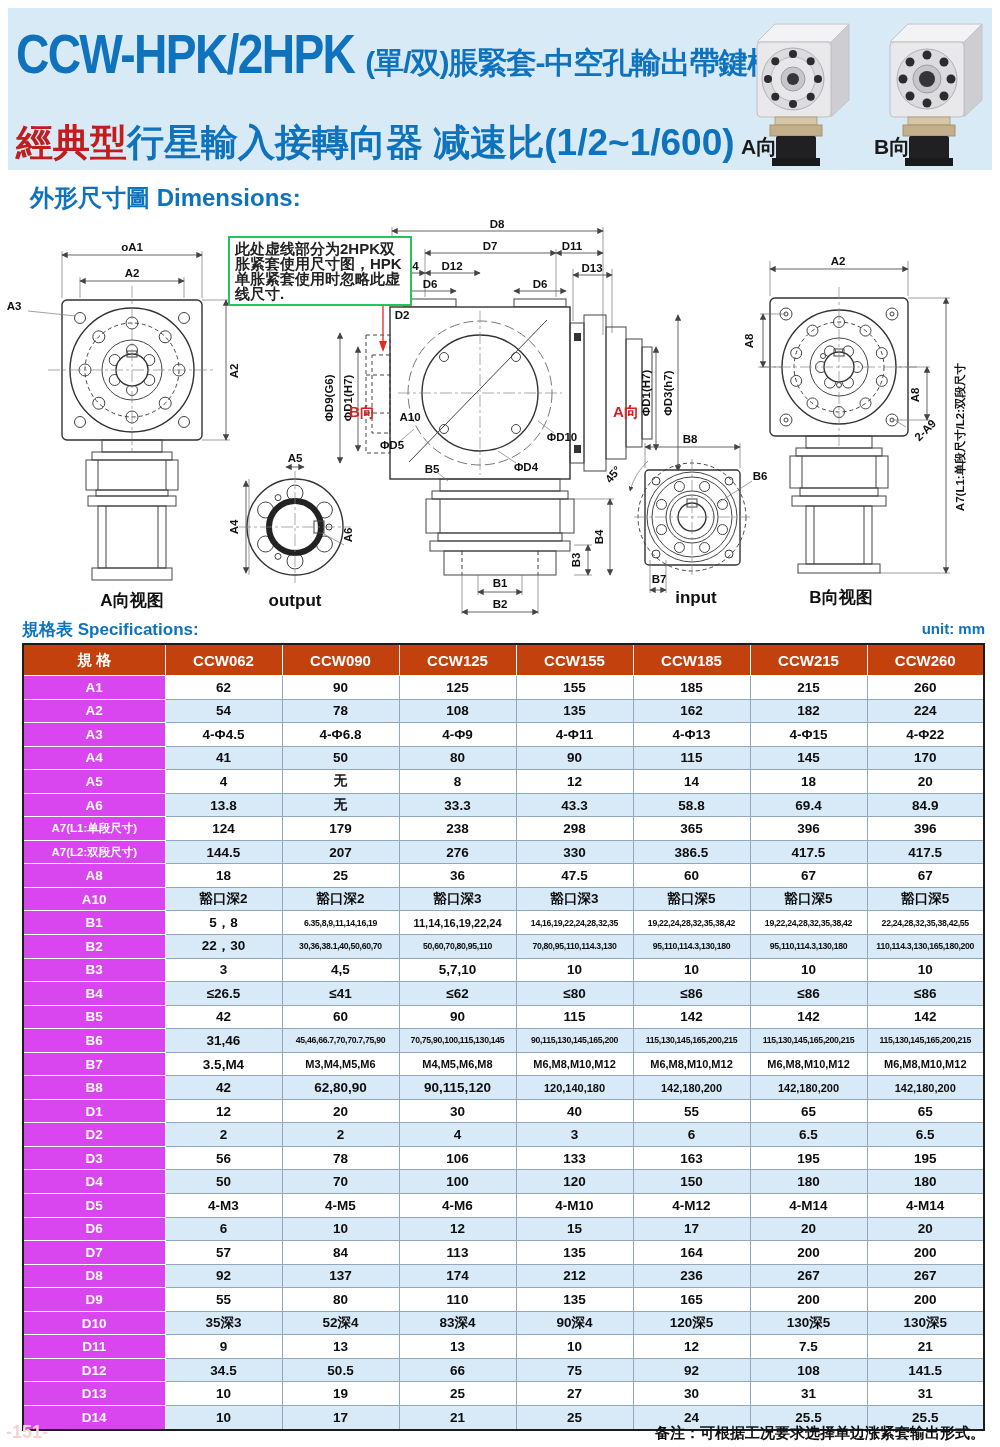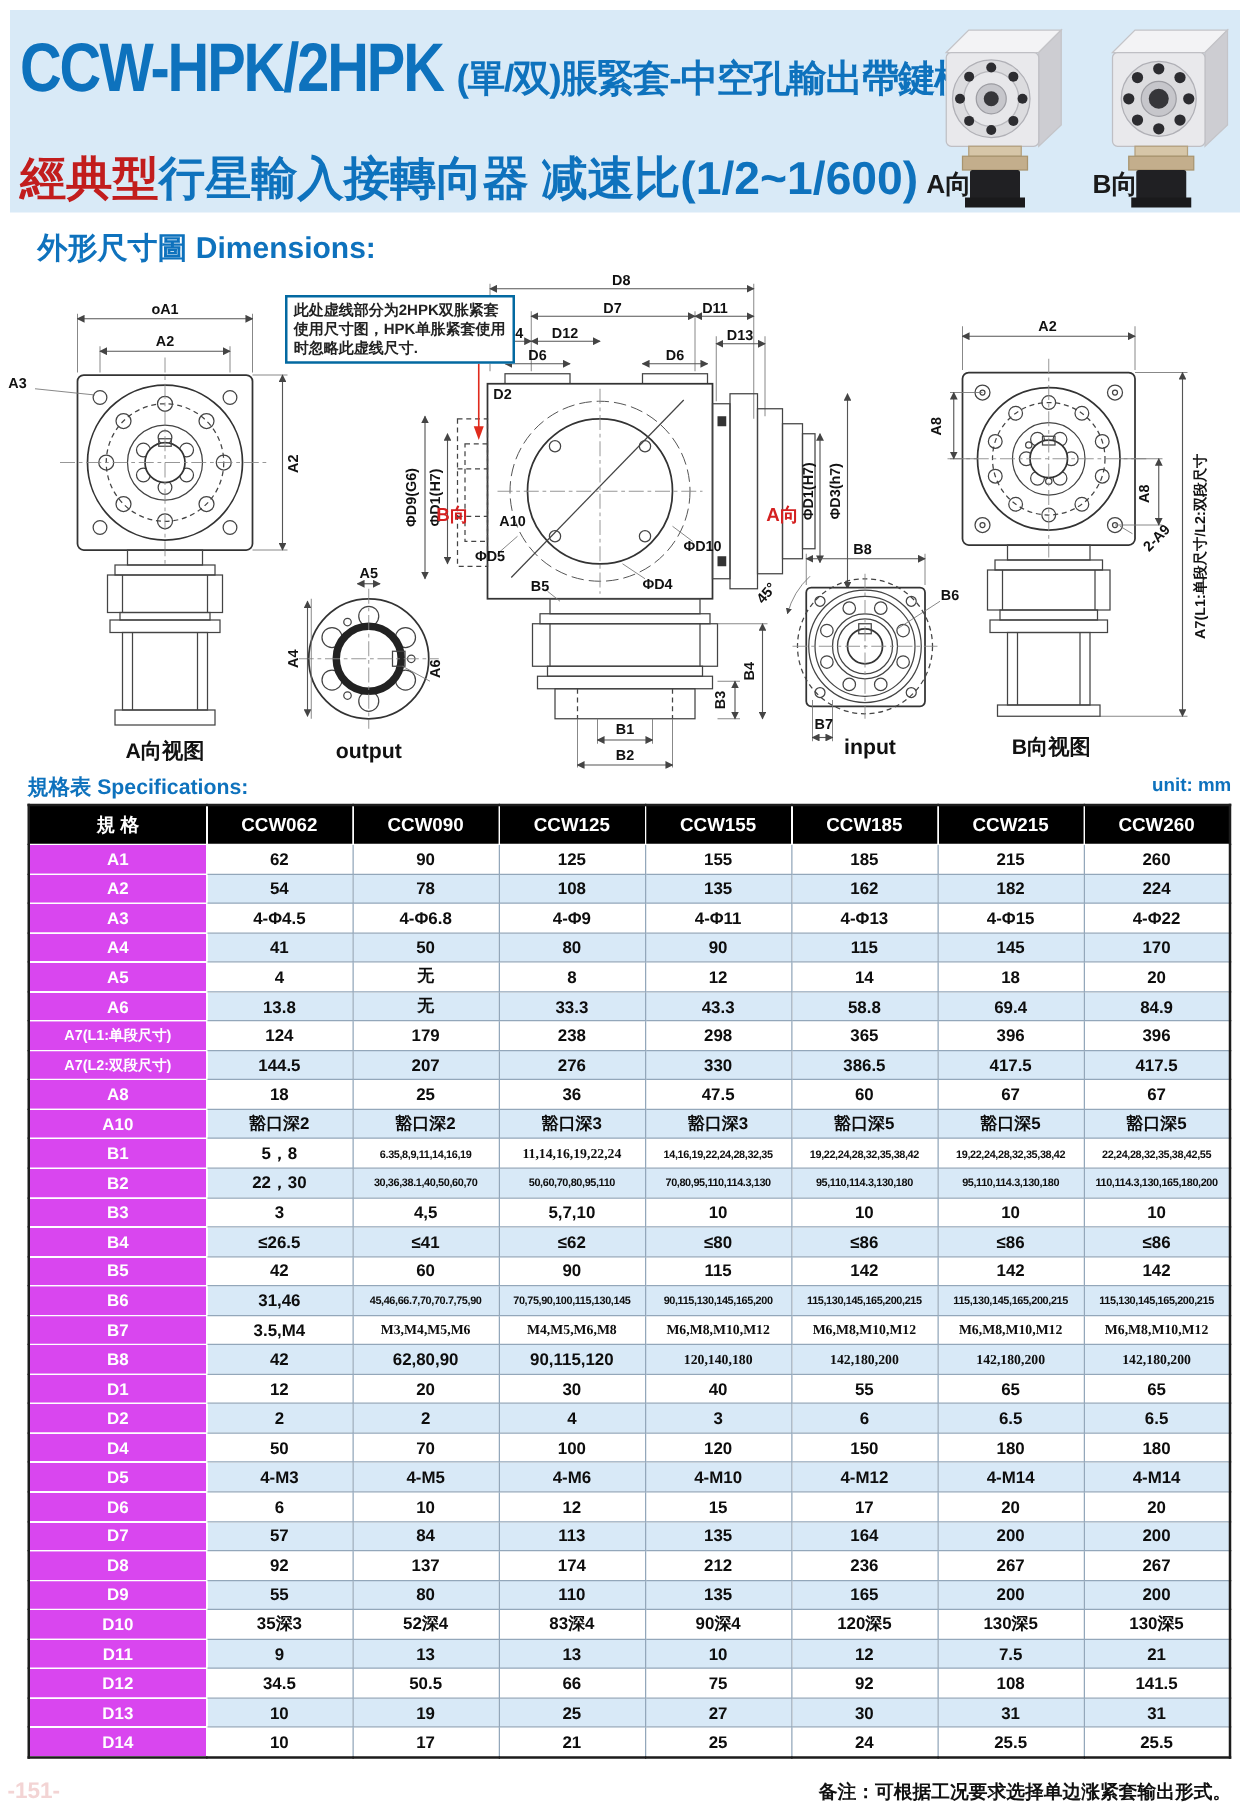--- a/index.html
+++ b/index.html
@@ -18,41 +18,41 @@
   .title2 .blue{color:#0e72bd;}
   .prodimg{position:absolute;top:10px;}
   .prodimg svg{display:block;}
   .prodlabel{position:absolute;font-size:21px;font-weight:bold;color:#1a1a1a;}
   
   .dimtitle{position:absolute;left:30px;top:182px;font-size:24px;font-weight:bold;color:#0e72bd;}
   .spectitle{position:absolute;left:22px;top:618px;font-size:17px;font-weight:bold;color:#0e72bd;}
   .unit{position:absolute;right:15px;top:620px;font-size:15px;font-weight:bold;color:#0e72bd;}
   
   .diagram{position:absolute;left:0;top:215px;width:1000px;height:400px;}
-  .note{position:absolute;left:228px;top:236px;width:170px;background:#fff;border:2px solid #0369a1;
-    font-size:12px;line-height:15px;font-weight:bold;color:#222;padding:3px 5px;}
+  .note{position:absolute;left:228px;top:236px;width:170px;background:#fff;border:2px solid #22c55e;
+    font-size:15px;line-height:15px;font-weight:bold;color:#222;padding:3px 5px;}
   .dim{stroke:#555;stroke-width:.9;fill:none;}
   .ext{stroke:#777;stroke-width:.7;fill:none;}
   .out{stroke:#333;stroke-width:1.4;fill:#fff;}
   .thin{stroke:#444;stroke-width:1;fill:none;}
   .cl{stroke:#888;stroke-width:.7;stroke-dasharray:12 3 3 3;fill:none;}
   .dash{stroke:#444;stroke-width:1;stroke-dasharray:4 3;fill:none;}
   text.dl{font-size:11.5px;font-weight:bold;fill:#111;text-anchor:middle;}
   text.redl{font-size:15px;font-weight:bold;fill:#d42020;text-anchor:middle;}
   text.cap{font-size:17px;font-weight:bold;fill:#111;text-anchor:middle;}
   
   .spec{position:absolute;left:22px;top:643px;width:963px;border-collapse:collapse;table-layout:fixed;
     border:2px solid #1c1c1c;}
   .spec th,.spec td{border:1px solid #93a7ba;height:22.55px;padding:0;text-align:center;vertical-align:middle;
     overflow:hidden;white-space:nowrap;}
-  .spec thead th{background:#000000;color:#fff;font-size:15px;font-weight:bold;border-color:#fff;height:30px;}
+  .spec thead th{background:#c2410c;color:#fff;font-size:15px;font-weight:bold;border-color:#fff;height:30px;}
   .spec tbody th{background:#d946ef;color:#fff;font-size:13.5px;font-weight:bold;border-color:#fff;}
   .spec tbody td{background:#fff;color:#0d0d0d;font-size:13.5px;font-weight:bold;}
   .spec tbody tr:nth-child(even) td{background:#d8e9f7;}
-  .spec td.sz-s{font-size:11px;font-family:Liberation Serif, serif;}
+  .spec td.sz-s{font-size:11px;}
   .spec td.sz-xs{font-size:8.7px;letter-spacing:-.3px;}
   .spec th.lbl-s{font-size:11.5px;}
   
   .footnote{position:absolute;right:15px;top:1424px;font-size:15px;font-weight:bold;color:#111;text-align:right;}
   .pageno{position:absolute;left:6px;top:1422px;font-size:18px;font-weight:bold;color:#f3d4d4;}
 </style>
 </head>
 <body>
 
 <div class="band"></div>
@@ -672,20 +672,30 @@
         <th>D2</th>
         <td class="">2</td>
         <td class="">2</td>
         <td class="">4</td>
         <td class="">3</td>
         <td class="">6</td>
         <td class="">6.5</td>
         <td class="">6.5</td>
       </tr>
       <tr>
+        <th>D3</th>
+        <td class="">56</td>
+        <td class="">78</td>
+        <td class="">106</td>
+        <td class="">133</td>
+        <td class="">163</td>
+        <td class="">195</td>
+        <td class="">195</td>
+      </tr>
+      <tr>
         <th>D4</th>
         <td class="">50</td>
         <td class="">70</td>
         <td class="">100</td>
         <td class="">120</td>
         <td class="">150</td>
         <td class="">180</td>
         <td class="">180</td>
       </tr>
       <tr>

